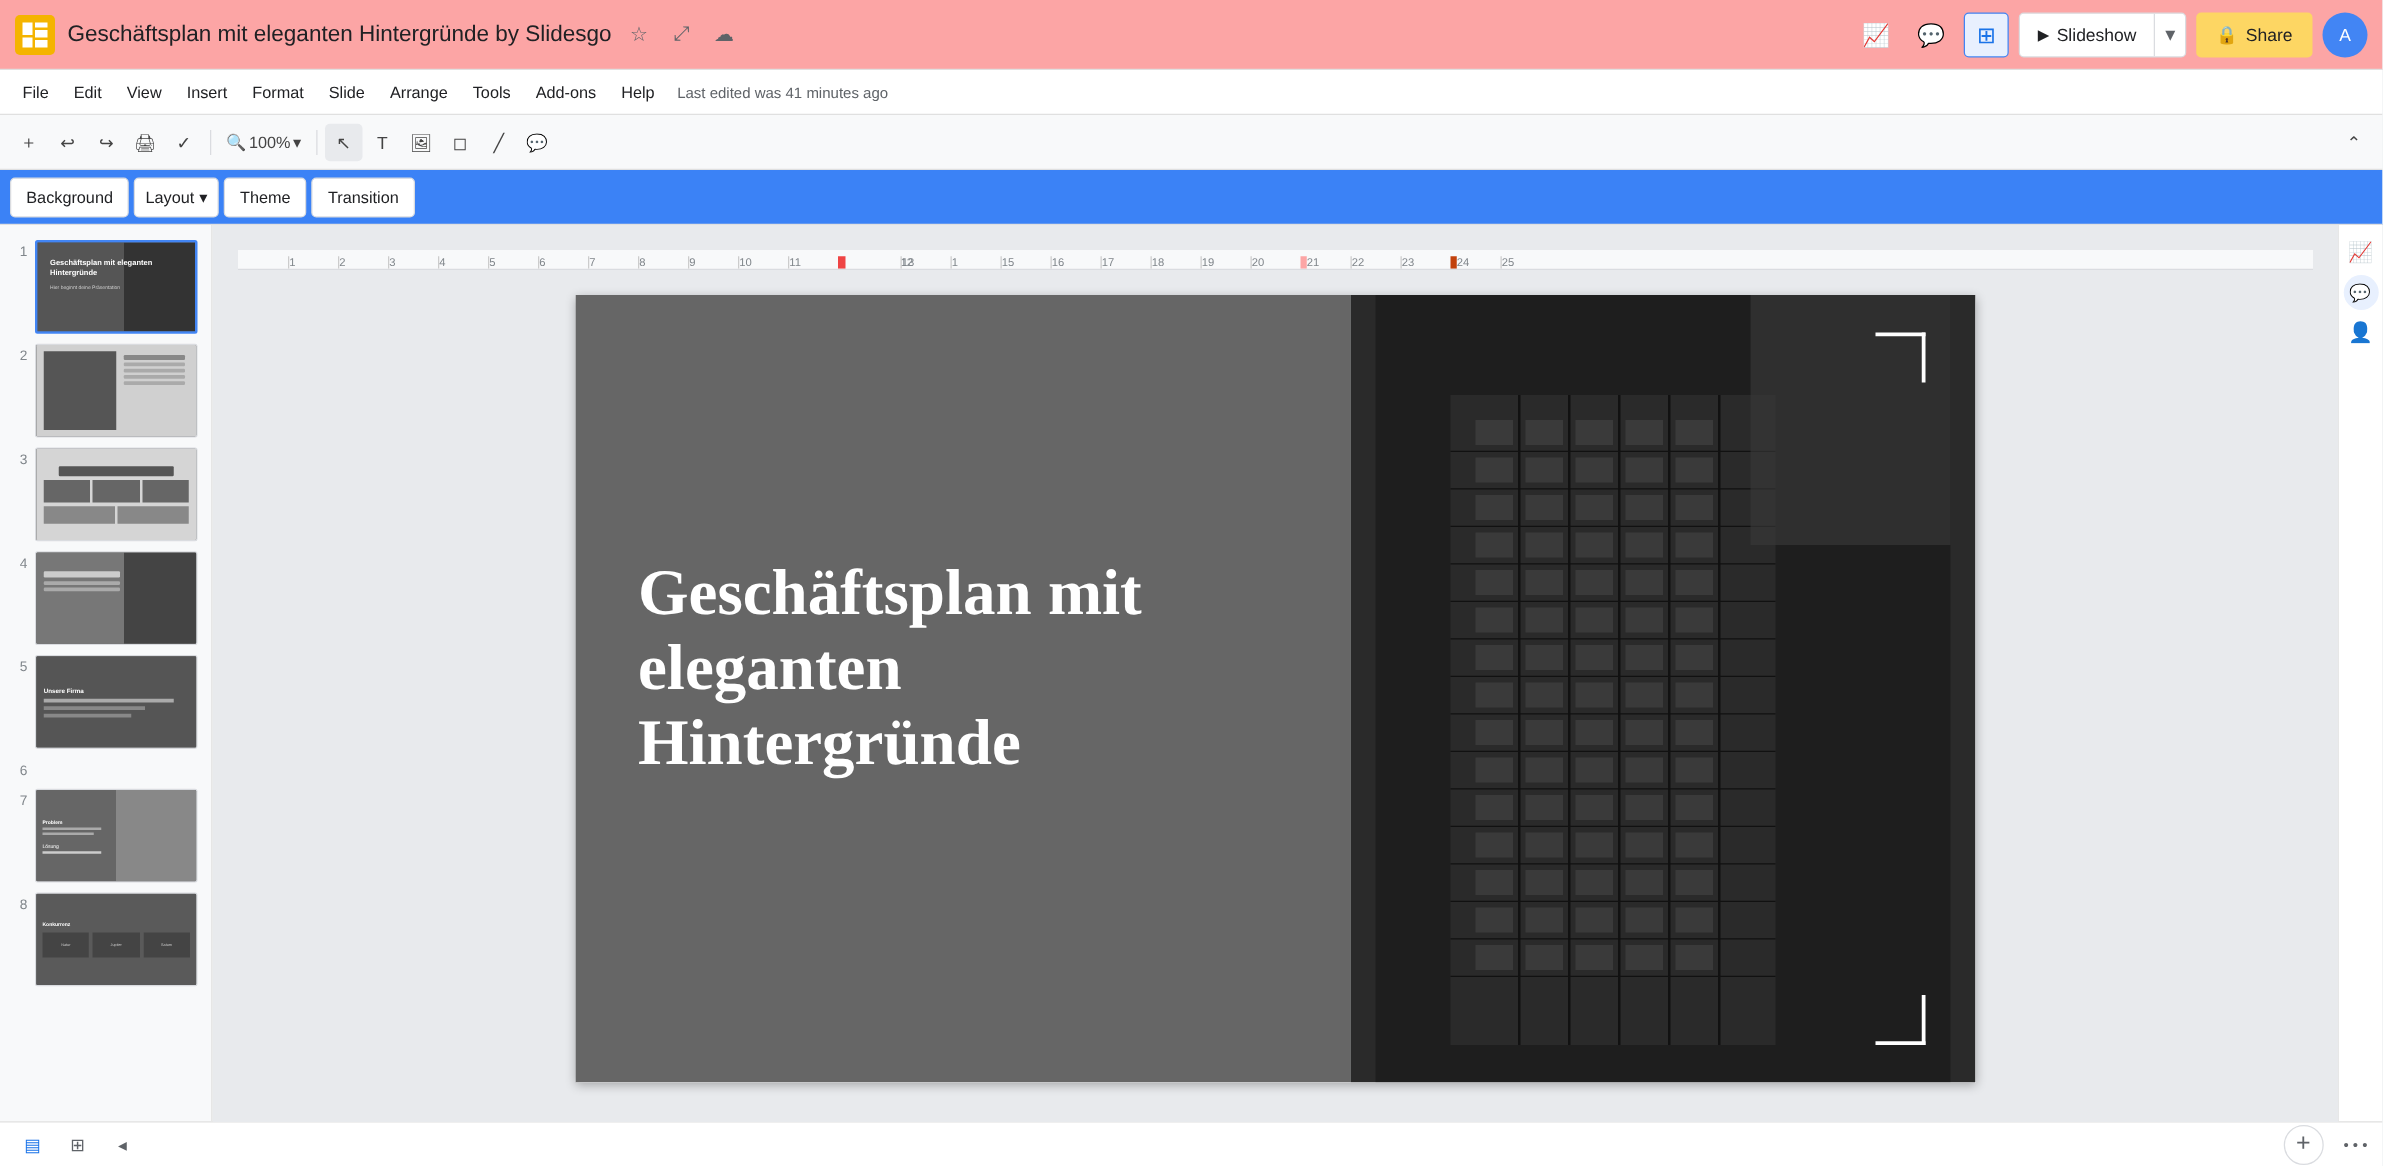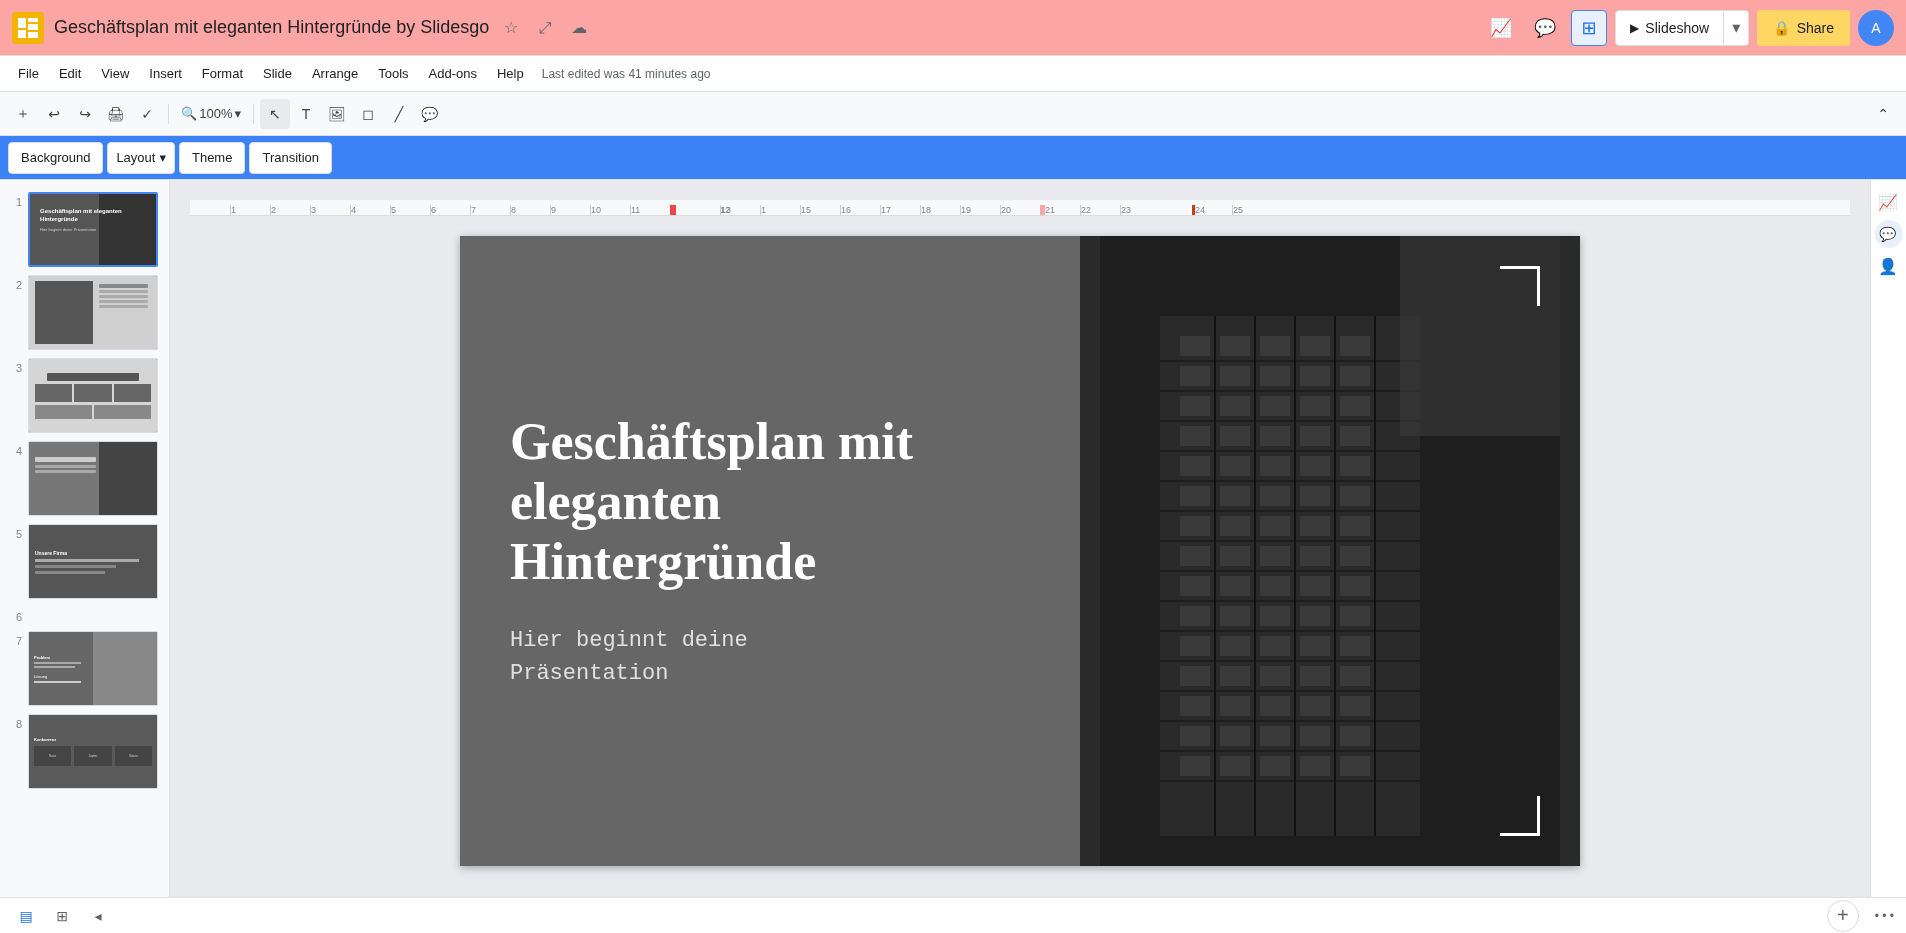--- a/index.html
+++ b/index.html
@@ -452,34 +452,31 @@
         <span style="width:40px; border-left:1px solid #ccc;">1</span>
         <span style="width:40px; border-left:1px solid #ccc;">15</span>
         <span style="width:40px; border-left:1px solid #ccc;">16</span>
         <span style="width:40px; border-left:1px solid #ccc;">17</span>
         <span style="width:40px; border-left:1px solid #ccc;">18</span>
         <span style="width:40px; border-left:1px solid #ccc;">19</span>
         <span style="width:40px; border-left:1px solid #ccc;">20</span>
         <span style="width:40px; border-left:5px solid #fca5a5;">21</span>
         <span style="width:40px; border-left:1px solid #ccc;">22</span>
         <span style="width:40px; border-left:1px solid #ccc;">23</span>
-        <span style="width:40px; border-left:3px solid #c2410c;margin-left:32px;">24</span>
+        <span style="width:40px; border-left:5px solid #c2410c;">24</span>
         <span style="width:40px; border-left:1px solid #ccc;">25</span>
       </div>
     </div>
 
     <div class="slide-canvas-container">
       <div class="slide-canvas">
 
         <div class="slide-left">
           <div class="slide-main-text">
             <div class="slide-main-title">Geschäftsplan mit eleganten Hintergründe</div>
-            <div class="slide-sub-text">
-              Hier beginnt deine<br>Präsentation
-            </div>
           </div>
         </div>
 
         <div class="slide-right">
 
           <svg class="building-svg" viewBox="0 0 460 630" xmlns="http://www.w3.org/2000/svg">
             <rect width="460" height="630" fill="#1e1e1e"></rect>
 
             <rect x="60" y="80" width="260" height="520" fill="#2a2a2a"></rect>
 

